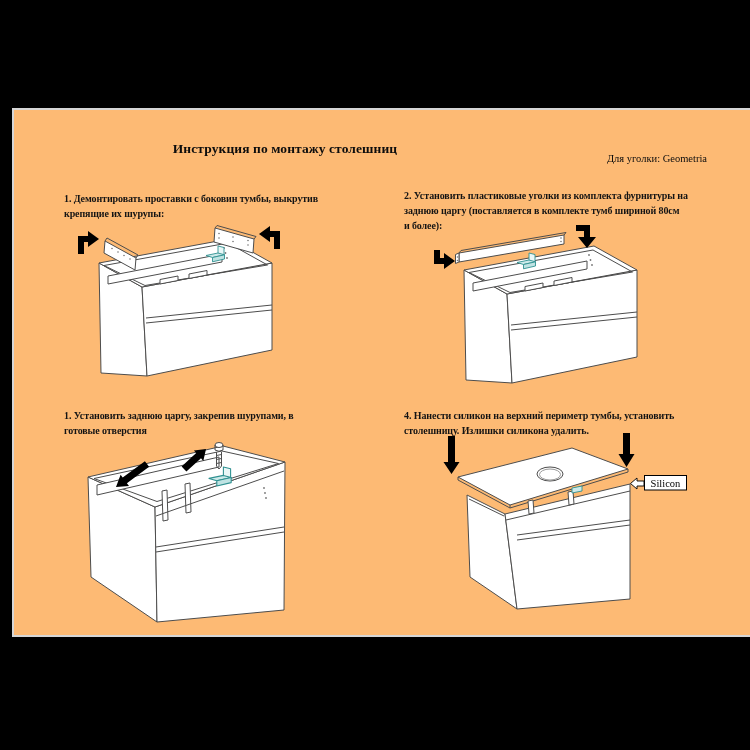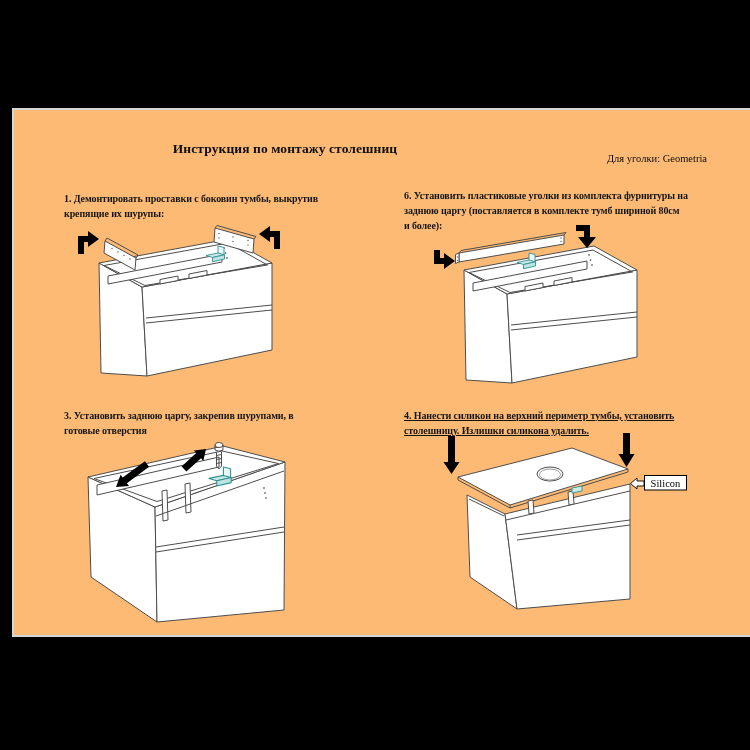--- a/index.html
+++ b/index.html
@@ -9,21 +9,21 @@
         box-shadow:inset 0 0 0 2px #d6d6d6;}
   .doc-title{position:absolute;left:0;top:33px;width:546px;text-align:center;
              font-size:13.5px;font-weight:700;color:#0d0d0d;letter-spacing:.1px;}
   .models{position:absolute;right:55px;top:45px;font-size:10.5px;color:#0d0d0d;}
   .models b{font-weight:400;}
   .step-text{position:absolute;font-size:10px;font-weight:600;color:#141414;
              line-height:15px;white-space:pre-line;letter-spacing:-.1px;}
   #step1-text{left:52px;top:83px;width:310px;}
   #step2-text{left:392px;top:80px;width:316px;}
   #step3-text{left:52px;top:300px;width:300px;}
-  #step4-text{left:392px;top:300px;width:310px;text-decoration:underline;}
+  #step4-text{left:392px;top:300px;width:310px;}
   .fig{position:absolute;}
   #fig1{left:60px;top:114px;}
   #fig2{left:405px;top:116px;}
   #fig3{left:60px;top:328px;}
   #fig4{left:408px;top:316px;}
   svg{display:block;}
   .ln{fill:none;stroke:#4d4d4d;stroke-width:1;stroke-linejoin:round;}
   .face{fill:#ffffff;stroke:#4d4d4d;stroke-width:1;stroke-linejoin:round;}
   .arrow{fill:#000;stroke:none;}
   .dot{fill:#777;stroke:none;}
@@ -33,24 +33,24 @@
 <body>
 
 <div class="stage">
   <div class="page">
 
     <div class="doc-title">Инструкция по монтажу столешниц</div>
     <div class="models"><span>Для уголки:</span> <b>Geometria</b></div>
 
     <div class="step-text" id="step1-text">1. Демонтировать проставки с боковин тумбы, выкрутив
 крепящие их шурупы:</div>
-    <div class="step-text" id="step2-text">6. Установить пластиковые уголки из комплекта фурнитуры на
+    <div class="step-text" id="step2-text">2. Установить пластиковые уголки из комплекта фурнитуры на
 заднюю царгу (поставляется в комплекте тумб шириной 80см
 и более):</div>
-    <div class="step-text" id="step3-text">3. Установить заднюю царгу, закрепив шурупами, в
+    <div class="step-text" id="step3-text">1. Установить заднюю царгу, закрепив шурупами, в
 готовые отверстия</div>
     <div class="step-text" id="step4-text">4. Нанести силикон на верхний периметр тумбы, установить
 столешницу. Излишки силикона удалить.</div>
 
     <svg id="fig1" class="fig" width="230" height="172" viewBox="0 0 230 172">
       <defs>
         <g id="cabfront">
           <path class="face" d="M27,41 L70,65 L75,154 L29,151 Z"></path>
           <path class="face" d="M70,65 L200,41 L200,128 L75,154 Z"></path>
           <path class="face" d="M27,41 L157,17 L200,41 L70,65 Z"></path>

